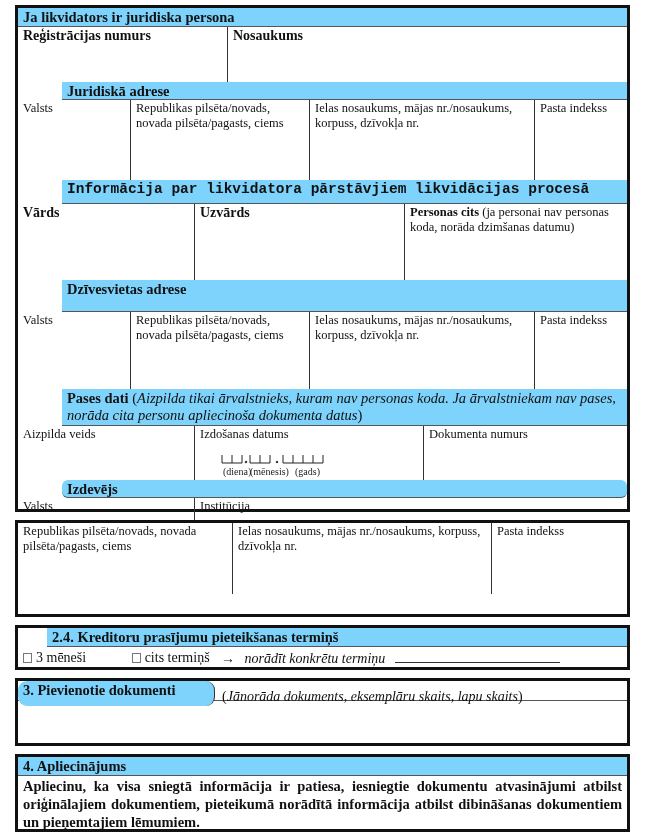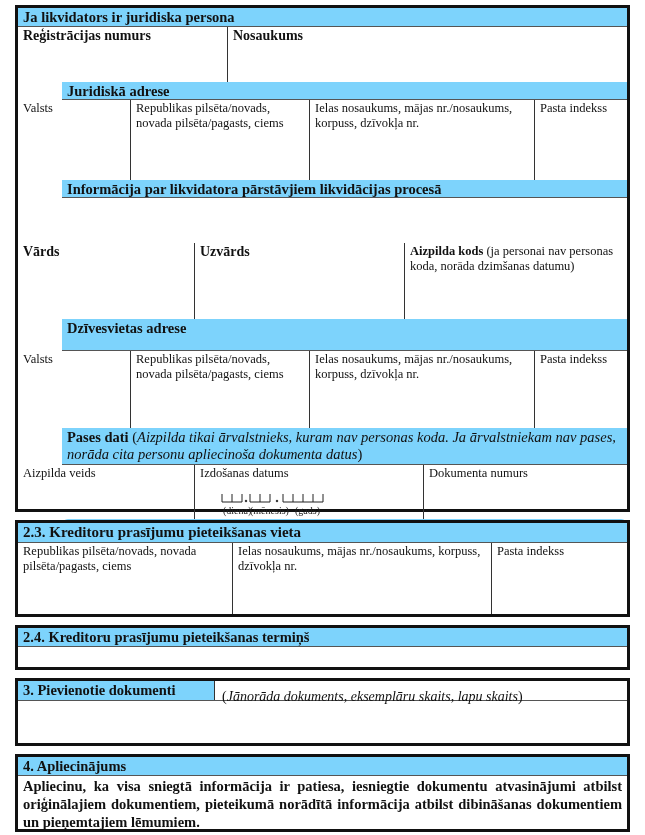--- a/index.html
+++ b/index.html
@@ -37,25 +37,25 @@
       <span>Nosaukums</span>
     </div>
   </div>
   <div class="hdr topsep" style="height:18px;">Juridiskā adrese</div>
   <div class="row" style="height:80px;">
     <div class="cell" style="width:113px;"><span>Valsts</span></div>
     <div class="cell" style="width:179px;"><span>Republikas pilsēta/novads, novada pilsēta/pagasts, ciems</span></div>
     <div class="cell" style="width:225px;"><span>Ielas nosaukums, mājas nr./nosaukums, korpuss, dzīvokļa nr.</span></div>
     <div class="cell" style="flex:1;"><span>Pasta indekss</span></div>
   </div>
-  <div class="hdr topsep" style="height:18px;">Informācija par likvidatora pārstāvjiem likvidācijas procesā</div>
-  <div class="row" style="height:76px;margin-top:45px;">
+  <div class="hdr topsep" style="height:24px;font-family:Liberation Mono, monospace;">Informācija par likvidatora pārstāvjiem likvidācijas procesā</div>
+  <div class="row" style="height:76px;">
     <div class="cell b" style="width:177px;"><span>Vārds</span></div>
     <div class="cell b" style="width:210px;"><span>Uzvārds</span></div>
-    <div class="cell" style="flex:1;"><b>Aizpilda kods</b><span> (ja personai nav personas koda, norāda dzimšanas datumu)</span></div>
+    <div class="cell" style="flex:1;"><b>Personas cits</b><span> (ja personai nav personas koda, norāda dzimšanas datumu)</span></div>
   </div>
   <div class="hdr topsep" style="height:32px;">Dzīvesvietas adrese</div>
   <div class="row" style="height:77px;">
     <div class="cell" style="width:113px;"><span>Valsts</span></div>
     <div class="cell" style="width:179px;"><span>Republikas pilsēta/novads, novada pilsēta/pagasts, ciems</span></div>
     <div class="cell" style="width:225px;"><span>Ielas nosaukums, mājas nr./nosaukums, korpuss, dzīvokļa nr.</span></div>
     <div class="cell" style="flex:1;"><span>Pasta indekss</span></div>
   </div>
   <div class="hdr topsep" style="height:37px; font-size:14.5px; line-height:17px;">
     <span>Pases dati</span><span style="font-weight:normal;"> (</span><i style="font-weight:normal;">Aizpilda tikai ārvalstnieks, kuram nav personas koda. Ja ārvalstniekam nav pases, norāda cita personu apliecinoša dokumenta datus</i><span style="font-weight:normal;">)</span>
@@ -82,35 +82,47 @@
     <div class="cell" style="flex:1;"><span>Dokumenta numurs</span></div>
   </div>
   <div class="hdr topsep" style="height:18px;border-radius:6px;">Izdevējs</div>
   <div class="row" style="height:45px;">
     <div class="cell" style="width:177px;"><span>Valsts</span></div>
     <div class="cell" style="flex:1;"><span>Institūcija</span></div>
   </div>
 </div>
 
 <div class="box" style="top:520px; height:97px;">
-  <div class="hdr" style="height:20px; font-size:15px;">2.3. Kreditoru prasījumu pieteikšanas vieta</div>
   <div class="row" style="height:71px;">
     <div class="cell" style="width:215px;"><span>Republikas pilsēta/novads, novada pilsēta/pagasts, ciems</span></div>
     <div class="cell" style="width:259px;"><span>Ielas nosaukums, mājas nr./nosaukums, korpuss, dzīvokļa nr.</span></div>
     <div class="cell" style="flex:1;"><span>Pasta indekss</span></div>
   </div>
 </div>
 
 <div class="box" style="top:625px; height:45px;">
-  <div class="hdr" style="height:19px;">2.4. Kreditoru prasījumu pieteikšanas termiņš</div>
+  <div class="hdr" style="height:19px;margin-left:29px;">2.4. Kreditoru prasījumu pieteikšanas termiņš</div>
+  <div style="padding:1px 5px; font-size:14px; line-height:19px; white-space:nowrap;">
+    <span class="opt">
+        <span class="chk"></span>
+        <span>3 mēneši</span>
+      </span>
+    <span class="opt" style="margin-left:42px;">
+        <span class="chk"></span>
+        <span>cits termiņš</span>
+      </span>
+    <span style="margin-left:8px;">→</span>
+    <i style="margin-left:6px;">norādīt konkrētu termiņu</i>
+    <span class="blank"></span>
+  </div>
 </div>
 
 <div class="box" style="top:678px; height:68px;">
   <div class="row" style="height:20px; border-bottom:1px solid #555;">
-    <div class="hdr" style="width:197px; border-bottom:none; border-right:1px solid #333; height:19px;">3. Pievienotie dokumenti</div>
+    <div class="hdr" style="width:197px; border-bottom:none; border-right:1px solid #333; height:25px;border-radius:9px;">3. Pievienotie dokumenti</div>
     <div style="flex:1; font-size:14px; line-height:18px; padding:7px 7px;"><span>(</span><i>Jānorāda dokuments, eksemplāru skaits, lapu skaits</i><span>)</span></div>
   </div>
   <div style="height:42px;"></div>
 </div>
 
 <div class="box" style="top:754px; height:78px; border-bottom-width:3px;">
   <div class="hdr" style="height:19px;">4. Apliecinājums</div>
   <div style="font-weight:bold; font-size:14.5px; line-height:18px; padding:1px 5px; text-align:justify;">Apliecinu, ka visa sniegtā informācija ir patiesa, iesniegtie dokumentu atvasinājumi atbilst oriģinālajiem dokumentiem, pieteikumā norādītā informācija atbilst dibināšanas dokumentiem un pieņemtajiem lēmumiem.</div>
 </div>
 

